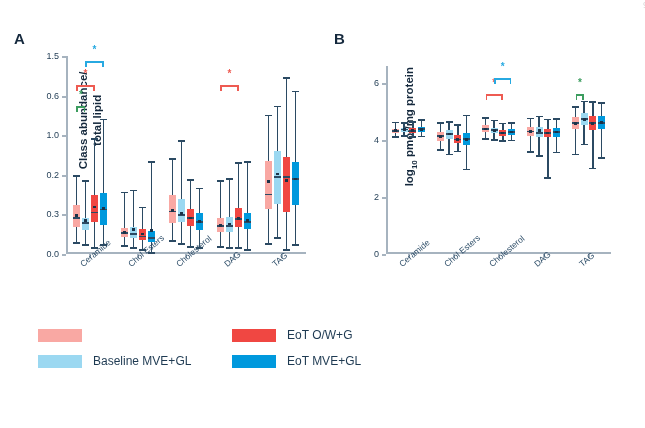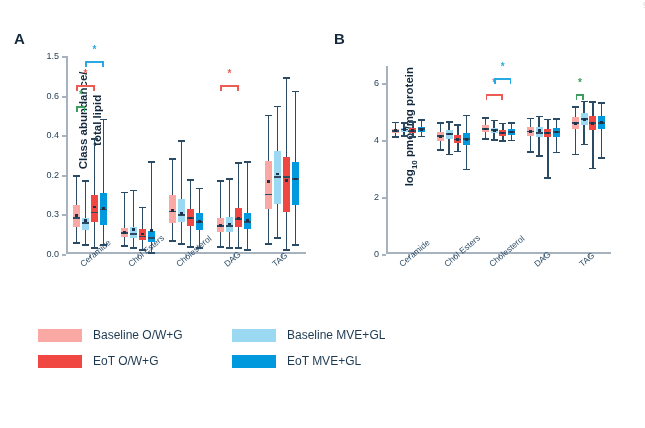--- a/index.html
+++ b/index.html
@@ -139,21 +139,21 @@
       <span>Class abundance/</span><br>
       <span>total lipid</span>
     </div>
   <div class="tick-mark tick-y" style="top: 198px;"></div>
       <div class="tick-label tick-label-y" style="top: 198px;">0.0</div>
       <div class="tick-mark tick-y" style="top: 158.4px;"></div>
       <div class="tick-label tick-label-y" style="top: 158.4px;">0.3</div>
       <div class="tick-mark tick-y" style="top: 118.8px;"></div>
       <div class="tick-label tick-label-y" style="top: 118.8px;">0.2</div>
       <div class="tick-mark tick-y" style="top: 79.2px;"></div>
-      <div class="tick-label tick-label-y" style="top: 79.2px;">0.4</div>
+      <div class="tick-label tick-label-y" style="top: 79.2px;">1.0</div>
       <div class="tick-mark tick-y" style="top: 39.6px;"></div>
       <div class="tick-label tick-label-y" style="top: 39.6px;">0.6</div>
       <div class="tick-mark tick-y" style="top: 0px;"></div>
       <div class="tick-label tick-label-y" style="top: 0px;">1.5</div>
       <div class="tick-mark tick-x" style="left: 23px;"></div>
       <div class="cat-label" style="left: 12px; top: 205px;">Ceramide</div>
       <div class="tick-mark tick-x" style="left: 71px;"></div>
       <div class="cat-label" style="left: 60px; top: 205px;">Chol Esters</div>
       <div class="tick-mark tick-x" style="left: 119px;"></div>
       <div class="cat-label" style="left: 108px; top: 205px;">Cholesterol</div>
@@ -548,31 +548,30 @@
         <div class="leg l" style="background: rgb(60, 157, 95);"></div>
         <div class="leg r" style="background: rgb(60, 157, 95);"></div>
         <div class="star" style="color: rgb(60, 157, 95);">*</div>
       </div>
     </div>
 
   <div id="legend">
     <div class="legend-grid" id="legend-grid">
         <div class="legend-item">
           <div class="swatch" style="background: rgb(249, 168, 163);"></div>
-          <div class="legend-label">Baseline O/W+G</div>
+        </div>
+        <div class="legend-item">
+          <div class="swatch" style="background: rgb(240, 71, 66);"></div>
+          <div class="legend-label">EoT O/W+G</div>
         </div>
         <div class="legend-item">
           <div class="swatch" style="background: rgb(155, 216, 241);"></div>
           <div class="legend-label">Baseline MVE+GL</div>
         </div>
         <div class="legend-item">
-          <div class="swatch" style="background: rgb(240, 71, 66);"></div>
-          <div class="legend-label">EoT O/W+G</div>
-        </div>
-        <div class="legend-item">
           <div class="swatch" style="background: rgb(0, 153, 221);"></div>
           <div class="legend-label">EoT MVE+GL</div>
         </div>
       </div>
   </div>
 
   <div id="source-note">Data Source: Andrew et al., Br. J. Dermatol., 2025</div>
 
 </div>
 

